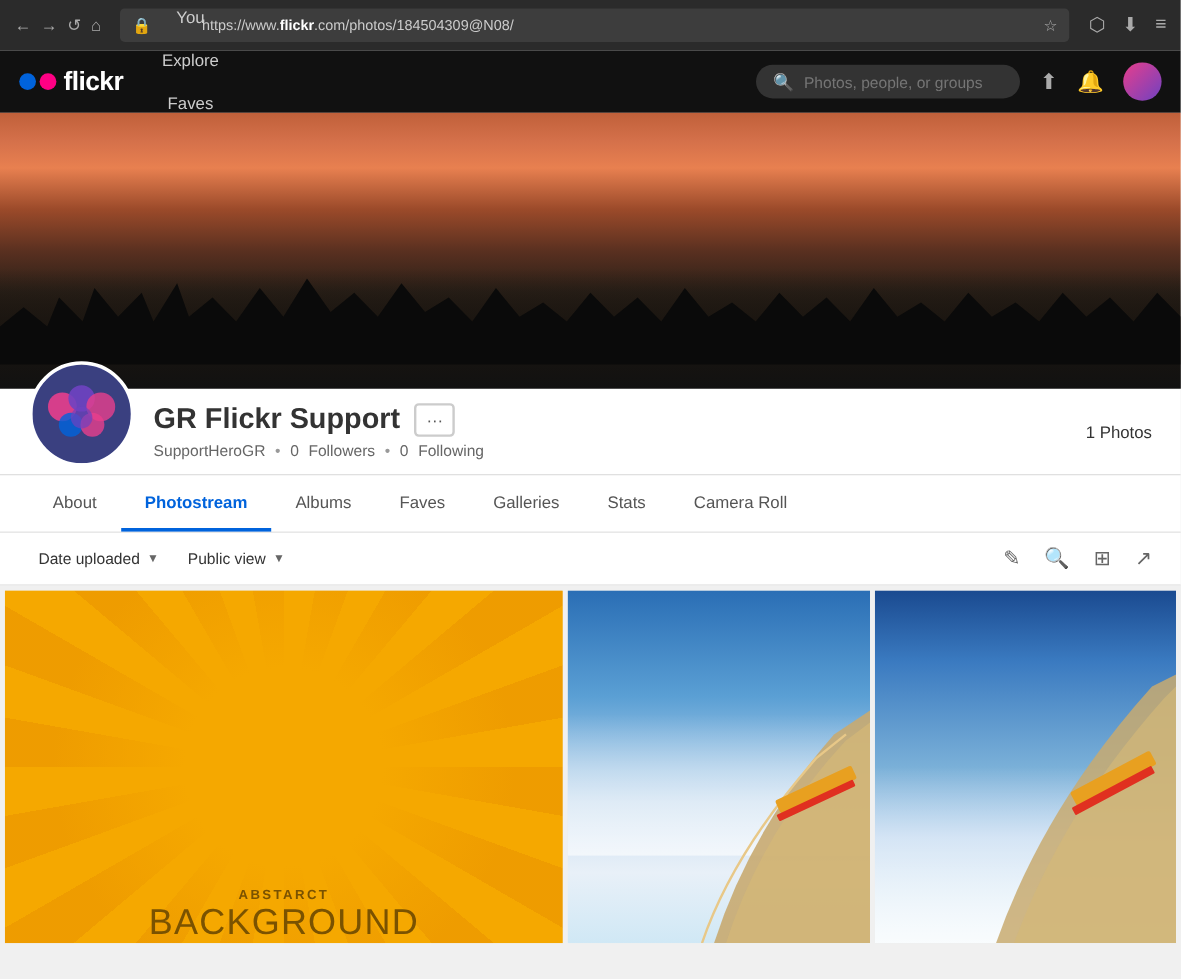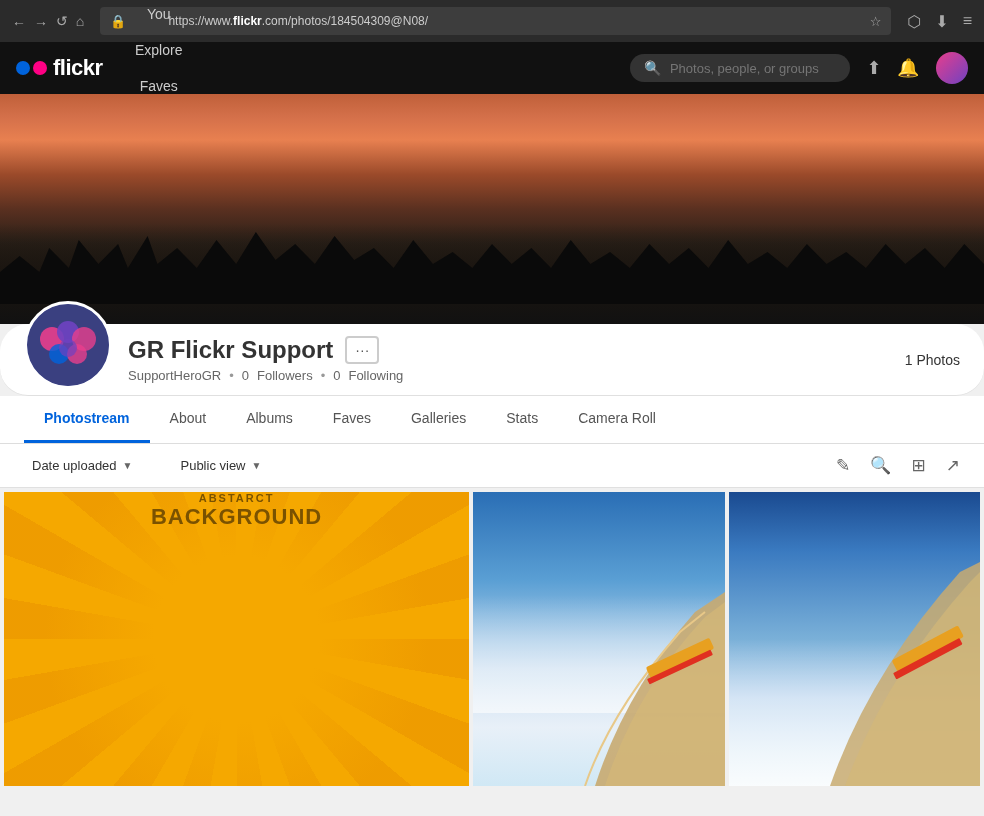--- a/index.html
+++ b/index.html
@@ -177,21 +177,20 @@
 
     
     .profile-section {
       background: white;
       padding: 0 24px 0 24px;
       display: flex;
       align-items: center;
       min-height: 72px;
       position: relative;
       border-bottom: 1px solid #e0e0e0;
-      border-radius: 28px;
     }
     .profile-avatar {
       width: 88px;
       height: 88px;
       border-radius: 50%;
       border: 3px solid white;
       margin-top: -30px;
       background: radial-gradient(circle at 40% 40%, #c0c8e8, #4a5090);
       overflow: hidden;
       flex-shrink: 0;
@@ -264,21 +263,21 @@
       background: white;
       border-bottom: 1px solid #e0e0e0;
       padding: 10px 24px;
       display: flex;
       align-items: center;
       gap: 16px;
     }
     .toolbar-left {
       display: flex;
       align-items: center;
-      gap: 32px;
+      gap: 8px;
     }
     .dropdown-btn {
       display: flex;
       align-items: center;
       gap: 6px;
       font-size: 13px;
       color: #333;
       cursor: pointer;
       padding: 4px 8px;
       border-radius: 4px;
@@ -311,21 +310,21 @@
       cursor: pointer;
     }
     .photo-item:first-child { flex: 1.85; }
 
     
     .photo-abstract {
       width: 100%;
       height: 294px;
       background: #f5a800;
       display: flex;
-      align-items: flex-start;
+      align-items: flex-end;
       justify-content: center;
       position: relative;
       overflow: hidden;
     }
     .photo-abstract-rays {
       position: absolute;
       inset: 0;
       background: repeating-conic-gradient(
         #f5a800 0deg 10deg,
         #e89000 10deg 20deg
@@ -342,22 +341,22 @@
       z-index: 2;
       text-align: center;
     }
     .photo-abstract-sub {
       font-size: 11px;
       font-weight: 600;
       letter-spacing: 2px;
       color: #7a5200;
     }
     .photo-abstract-main {
-      font-size: 22px;
-      font-weight: 700;
+      font-size: 30px;
+      font-weight: 400;
       color: #7a5200;
       letter-spacing: 1px;
     }
 
     
     .photo-plane {
       width: 100%;
       height: 294px;
       background: linear-gradient(180deg, #2a6eb5 0%, #5a9fd4 30%, #c8ddf0 60%, #e8f0f8 80%, #d0e8f5 100%);
       position: relative;
@@ -455,22 +454,22 @@
       <span>Followers</span>
       <span class="dot">•</span>
       <span>0</span>
       <span>Following</span>
     </div>
   </div>
   <div class="photo-count">1 Photos</div>
 </div>
 
 <div class="tabs-bar">
+  <a class="tab">About</a>
   <a class="tab active">Photostream</a>
-  <a class="tab">About</a>
   <a class="tab">Albums</a>
   <a class="tab">Faves</a>
   <a class="tab">Galleries</a>
   <a class="tab">Stats</a>
   <a class="tab">Camera Roll</a>
 </div>
 
 <div class="toolbar">
   <div class="toolbar-left">
     <div class="dropdown-btn">

